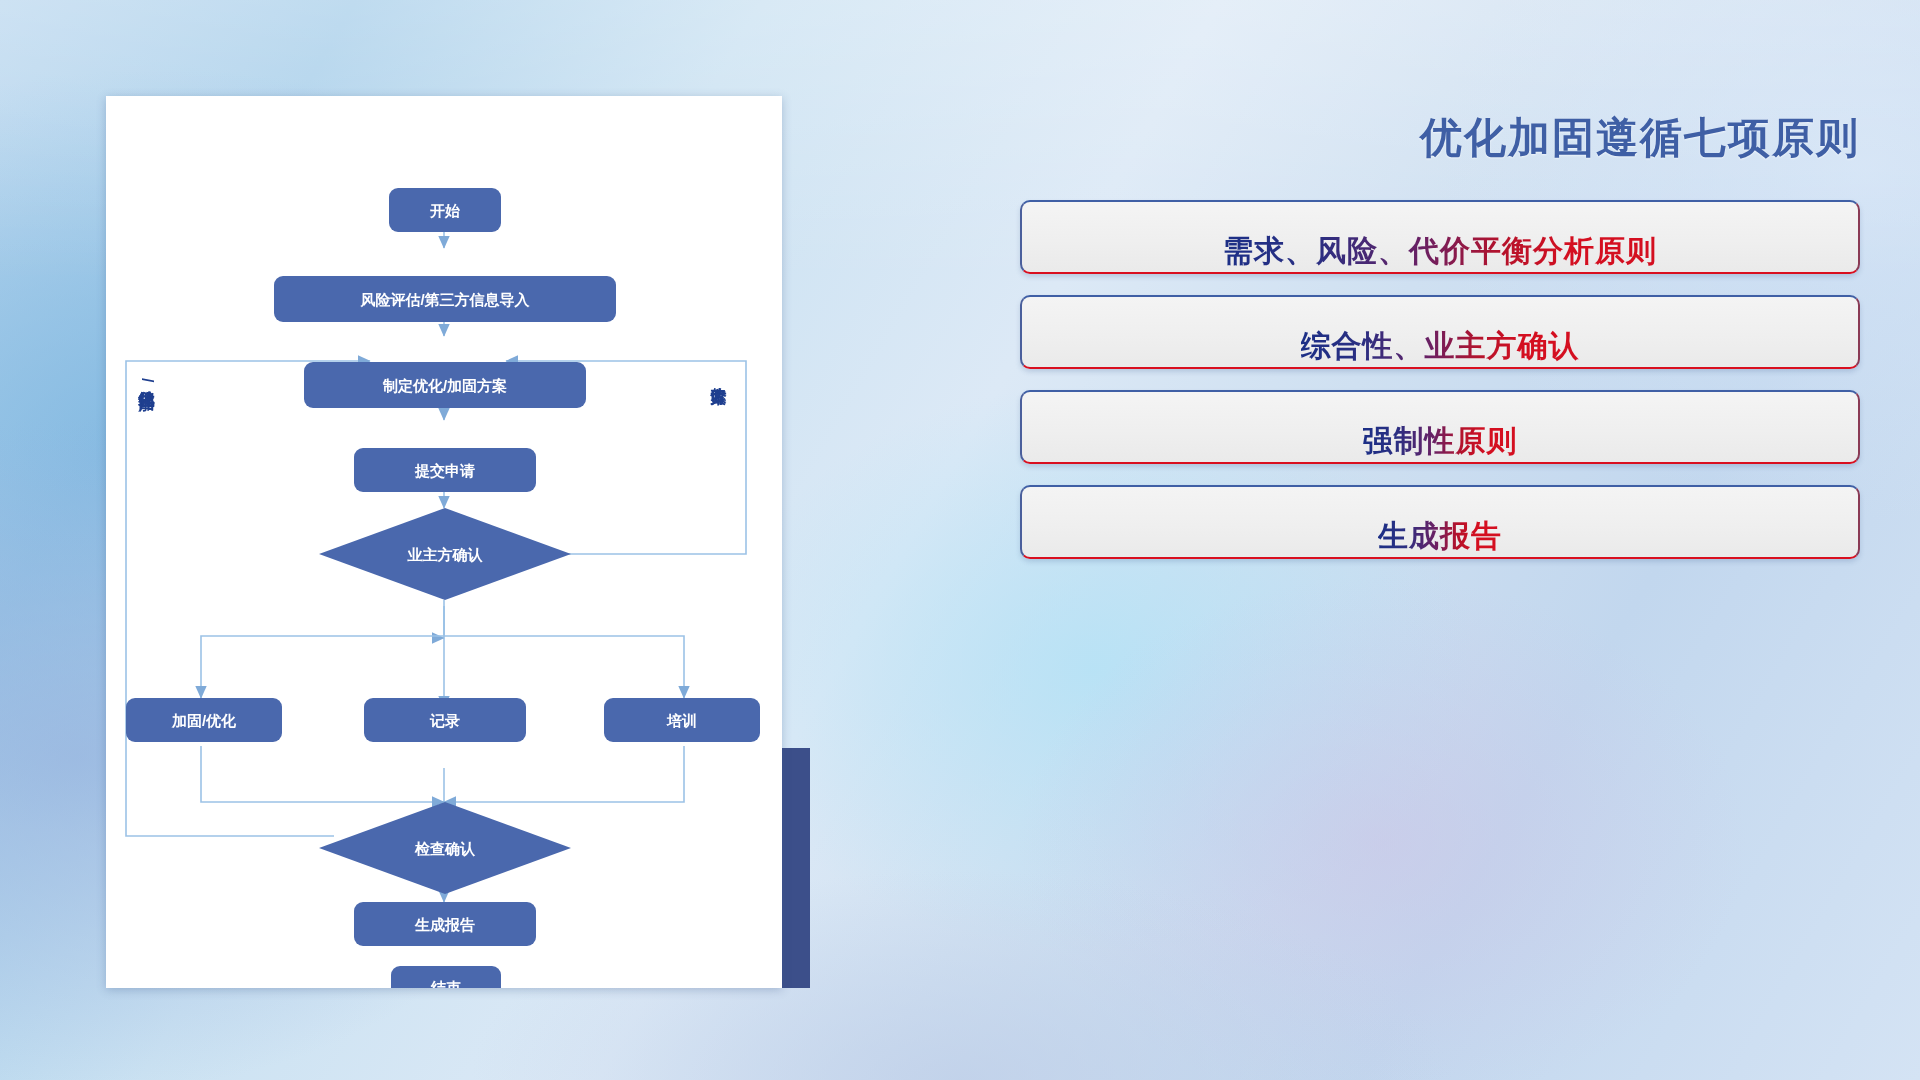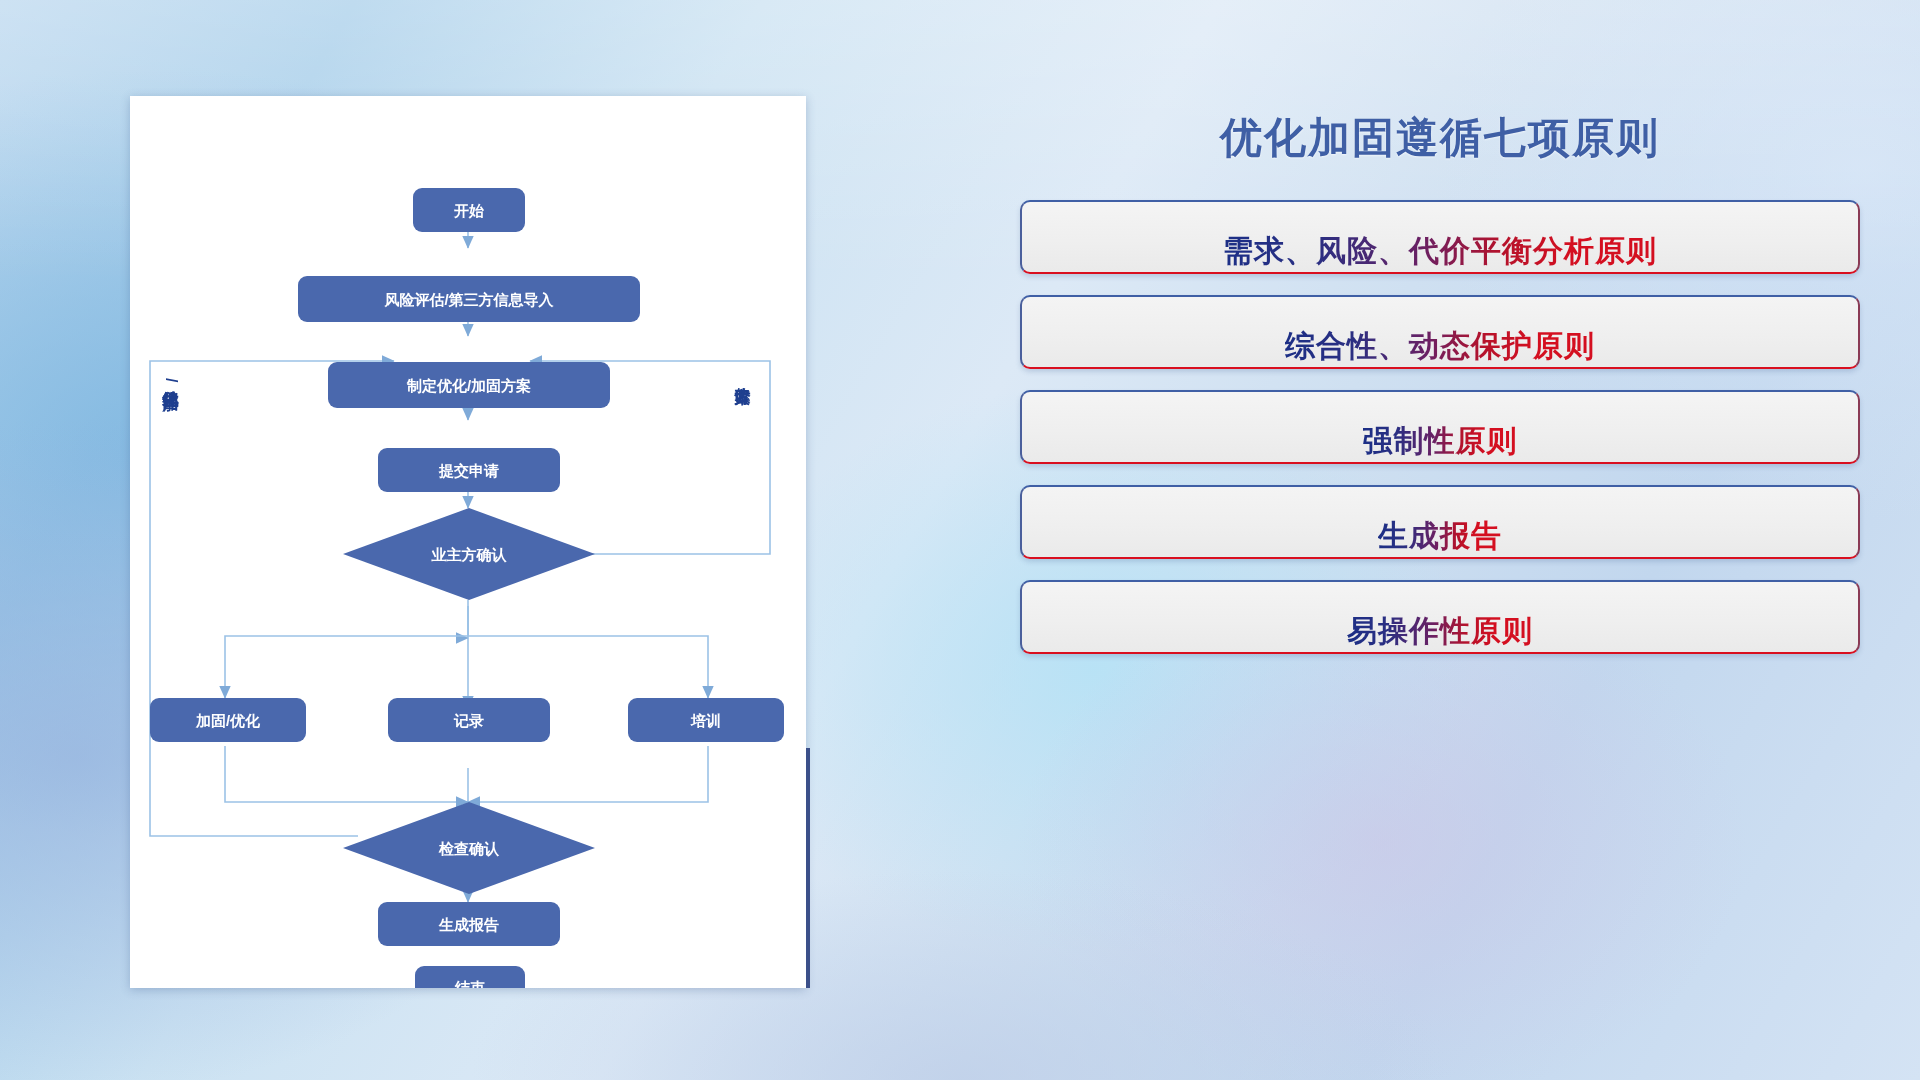--- a/index.html
+++ b/index.html
@@ -22,29 +22,28 @@
 
   
   #accent-block{
     position:absolute;left:640px;top:748px;width:170px;height:240px;
     background:#3c4f8a;
   }
   #flow-panel{
     position:absolute;left:106px;top:96px;width:676px;height:892px;
     background:#ffffff;
     box-shadow:0 2px 9px rgba(60,90,140,.30);
-    margin-left:24px;
   }
   #flow-canvas{position:absolute;left:0;top:0;width:676px;height:892px;}
 
   
   #right-panel{position:absolute;left:1020px;top:96px;width:840px;height:910px;}
   #deck-title{
     font-size:42px;font-weight:bold;color:#3f5fa5;letter-spacing:2px;
-    text-align:center;margin:14px 0 34px 0;
+    text-align:right;margin:14px 0 34px 0;
     text-shadow:0 1px 2px rgba(255,255,255,.6);
   }
   .principle-card{
     position:relative;height:70px;margin:0 0 21px 0;
     background:linear-gradient(180deg,#f4f4f4 0%,#efefef 55%,#eaeaea 100%);
     border-radius:10px;
     border-top:2px solid #3f5fa5;
     border-left:2px solid #4a5f9c;
     border-right:2px solid #8a3a55;
     border-bottom:2px solid #d90f1f;
@@ -157,24 +156,21 @@
   </svg>
 </div>
 
 <div id="right-panel">
   <div id="deck-title">优化加固遵循七项原则</div>
 
   <div class="principle-card">
     <span class="ptext">需求、风险、代价平衡分析原则</span>
   </div>
   <div class="principle-card">
-    <span class="ptext">综合性、动态保护原则</span>
+    <span class="ptext">综合性、业主方确认</span>
   </div>
   <div class="principle-card">
     <span class="ptext">强制性原则</span>
   </div>
   <div class="principle-card">
     <span class="ptext">生成报告</span>
   </div>
-  <div class="principle-card">
-    <span class="ptext">易操作性原则</span>
-  </div>
 </div>
 
 </body></html>

